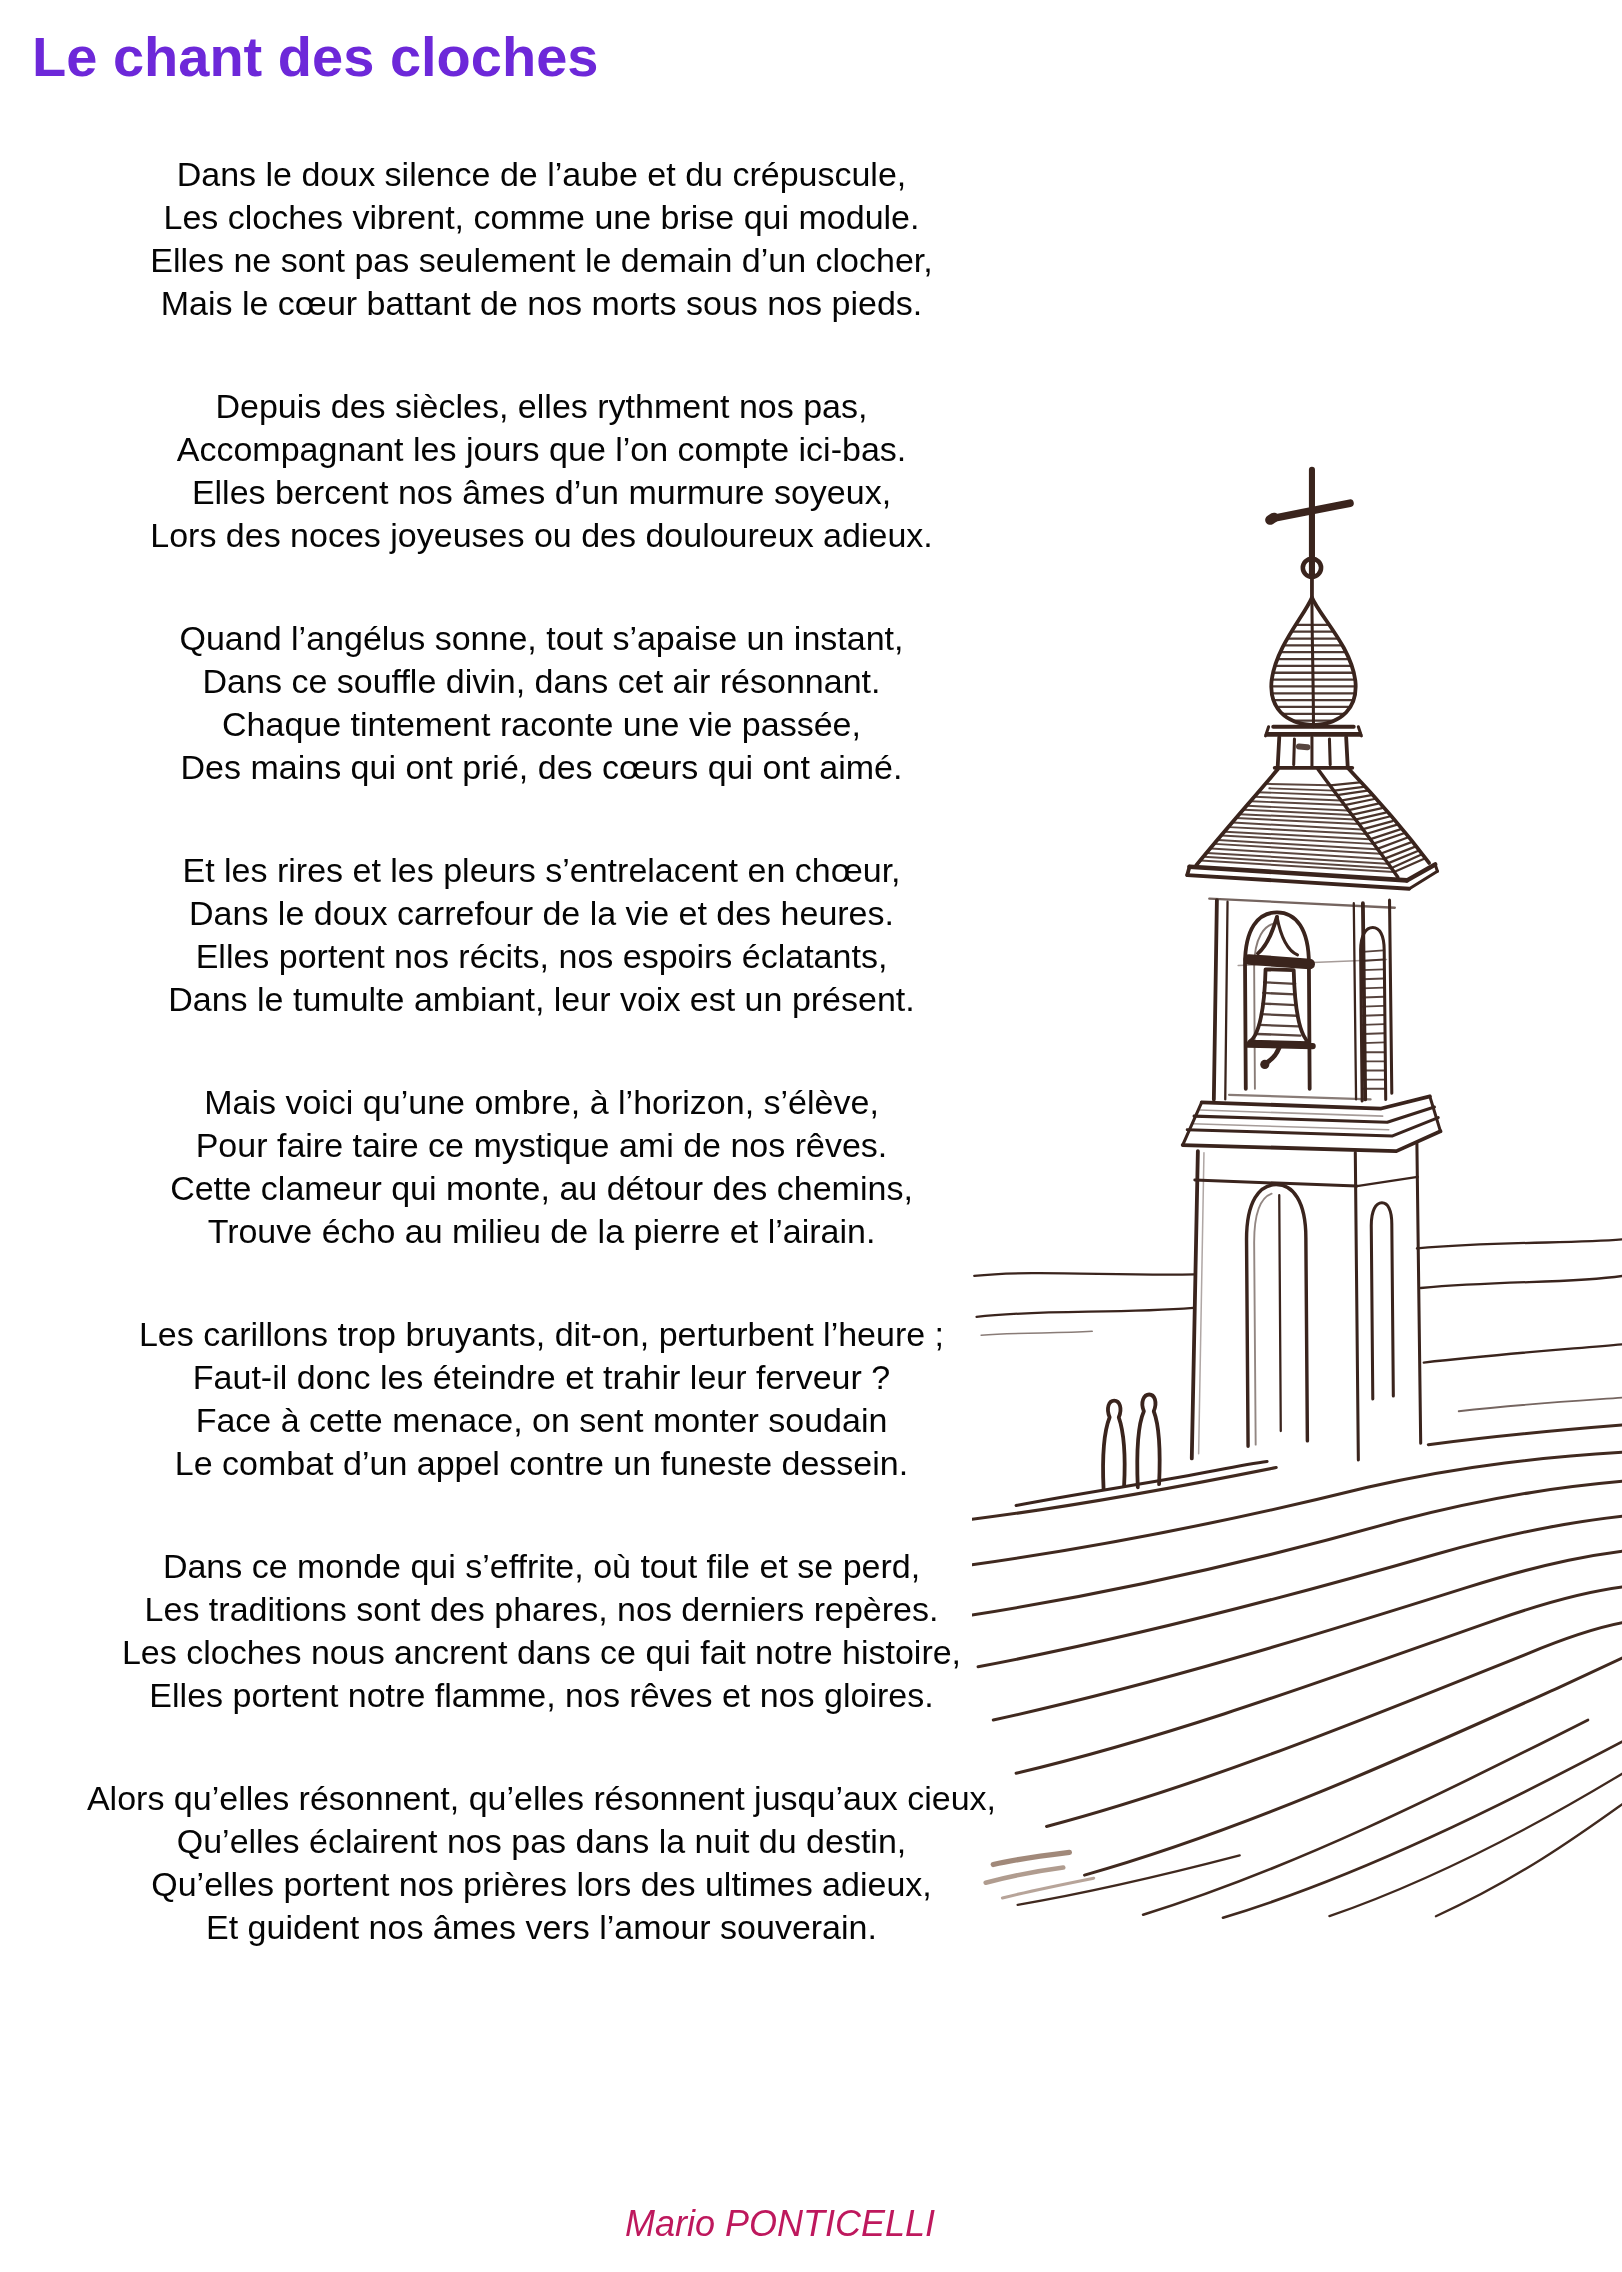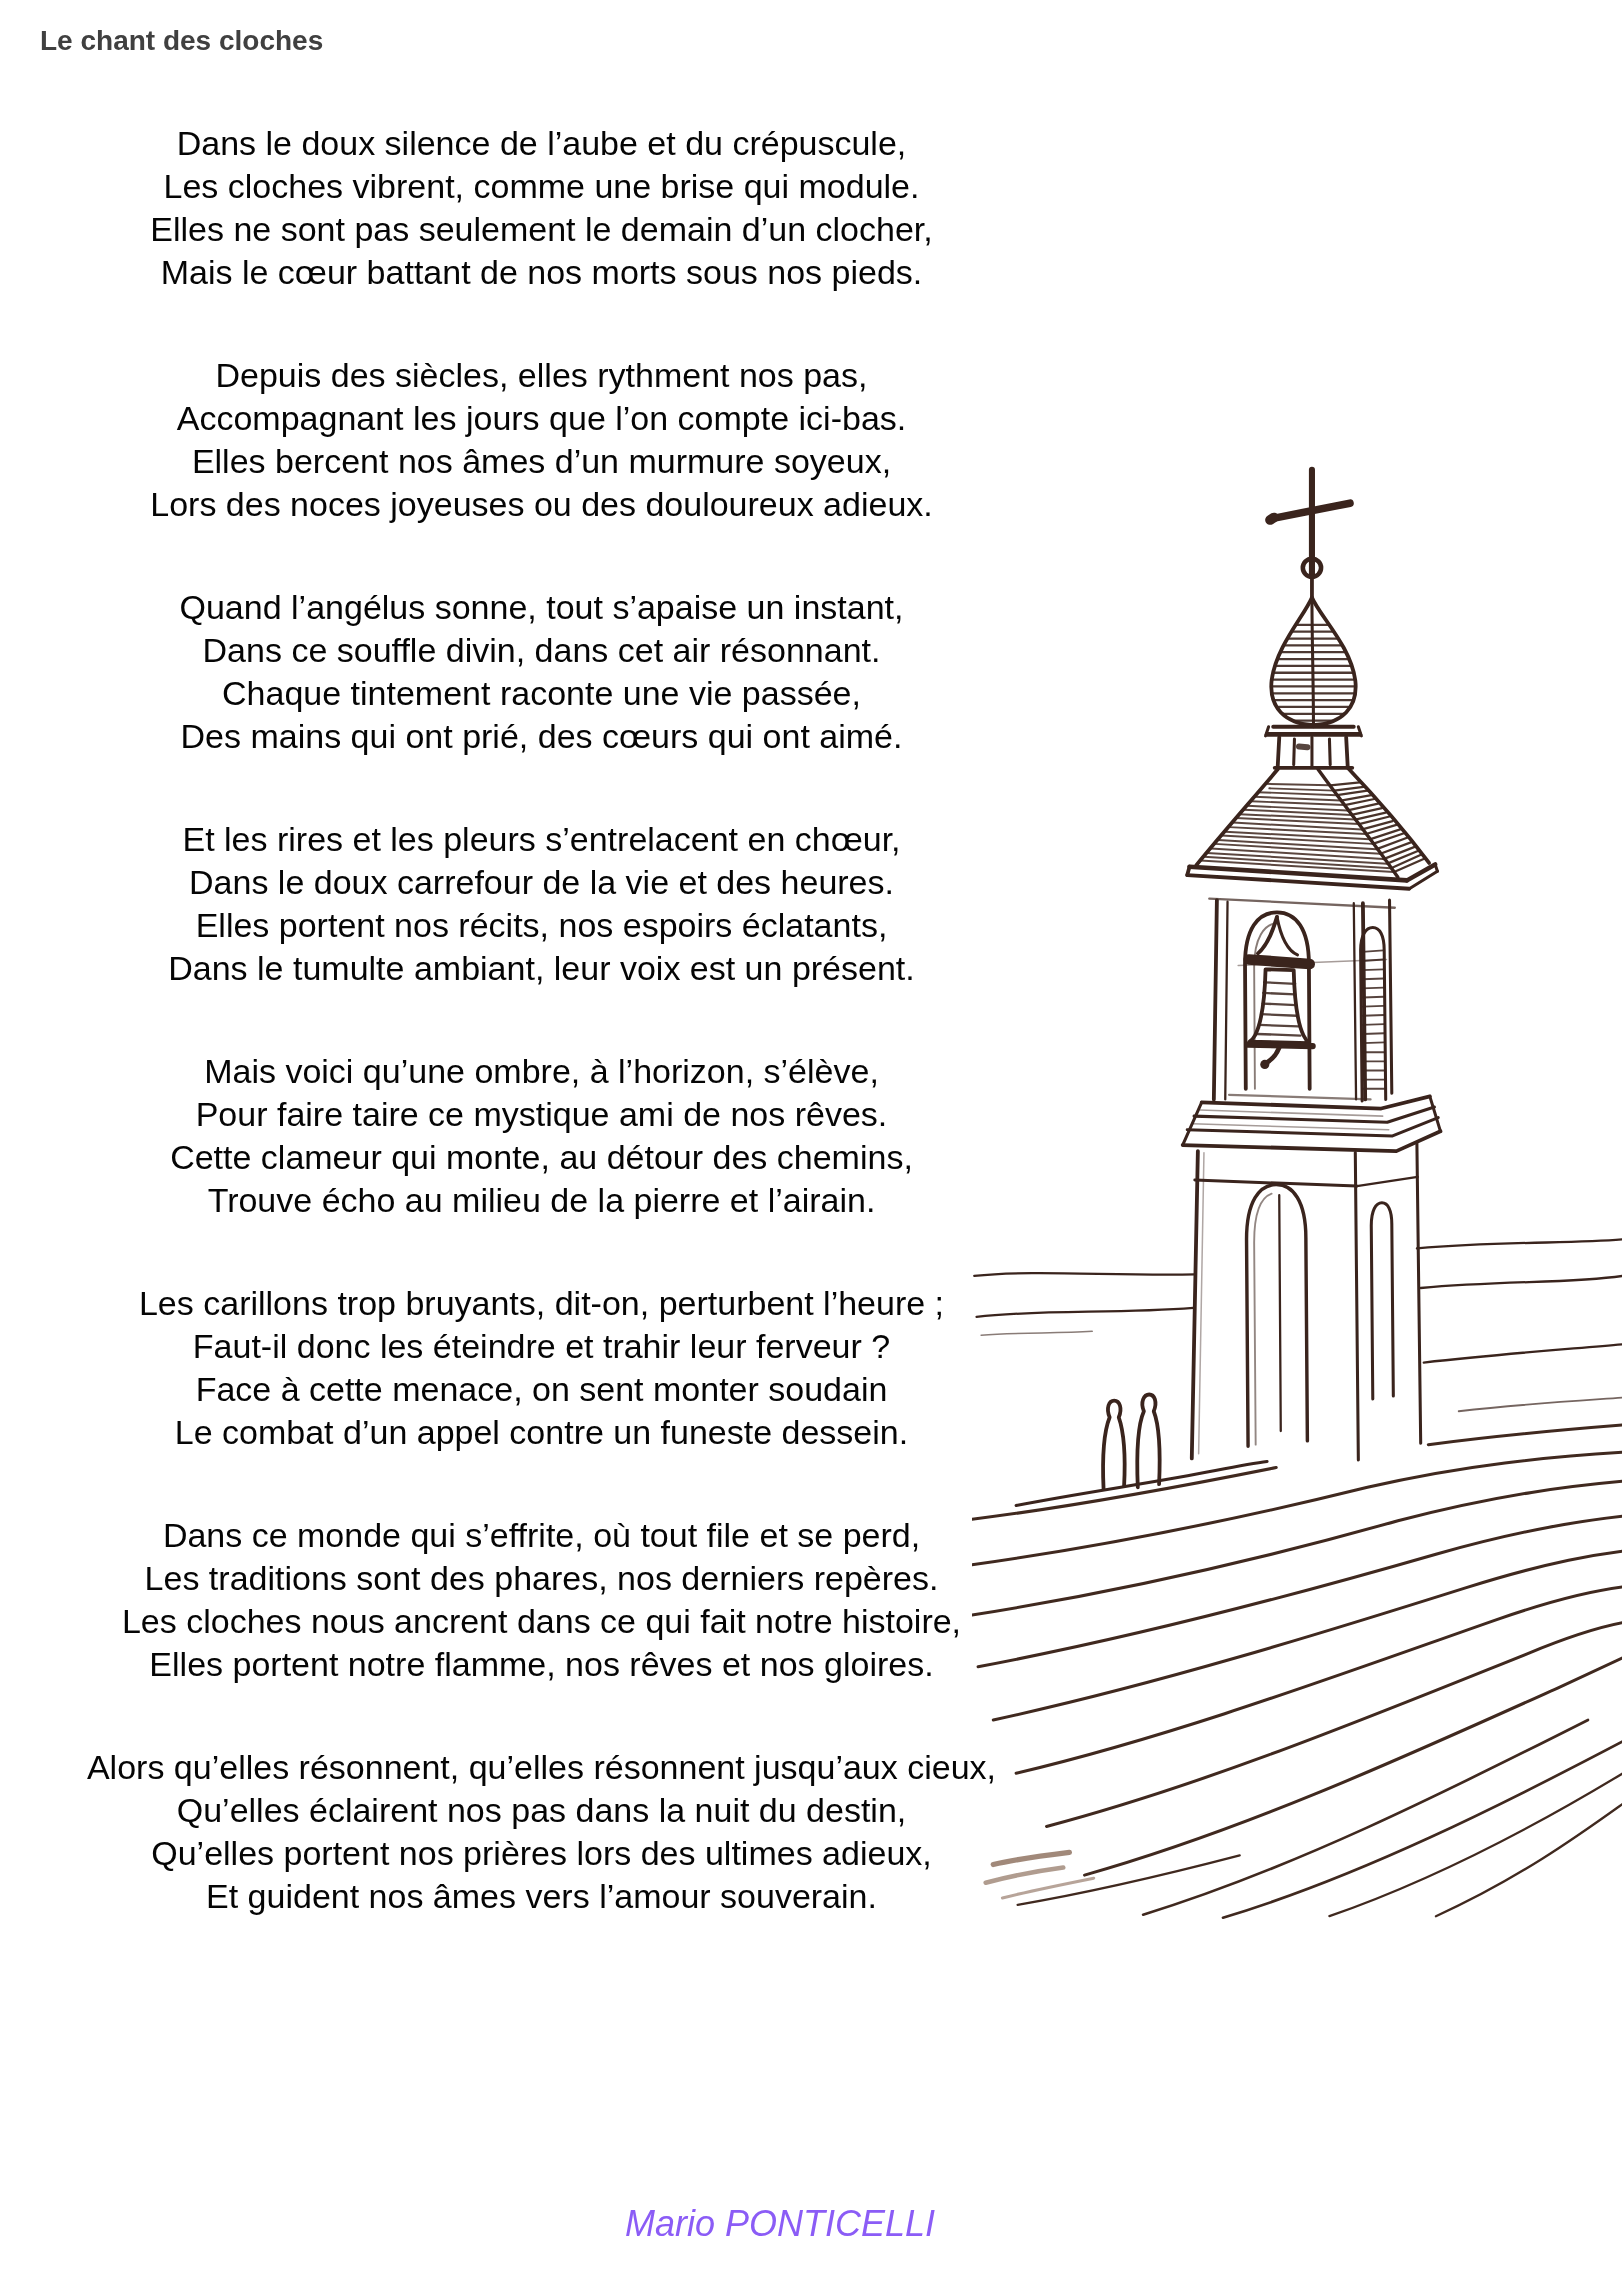--- a/index.html
+++ b/index.html
@@ -6,28 +6,28 @@
   .page{
     position:relative;
     width:1623px;height:2273px;
     background:#ffffff;
     overflow:hidden;
     font-family:"Liberation Sans","DejaVu Sans",sans-serif;
     color:#000;
   }
   .text-col{position:absolute;left:32px;top:26px;width:1019px;}
   .title{
-    font-size:28px;font-weight:bold;line-height:1.1;
-    margin:0 0 65px 8px;color:#404040;letter-spacing:0;
+    font-size:56px;font-weight:bold;line-height:1.1;
+    margin:0 0 65px 0;color:#6d28d9;letter-spacing:0;
   }
   .stanza{margin:0 0 60px 0;font-size:34px;line-height:43px;color:#050505;text-align:center;}
   .stanza .line{display:block;white-space:nowrap;}
   .signature{
     position:absolute;left:625px;top:2203px;
-    font-size:36px;font-style:italic;white-space:nowrap;color:#8b5cf6;
+    font-size:36px;font-style:italic;white-space:nowrap;color:#be185d;
   }
   .illustration{position:absolute;left:972px;top:456px;width:651px;height:1464px;}
 </style>
 </head>
 <body>
 
 <div class="page">
 
   <div class="text-col">
     <h1 class="title">Le chant des cloches</h1>

